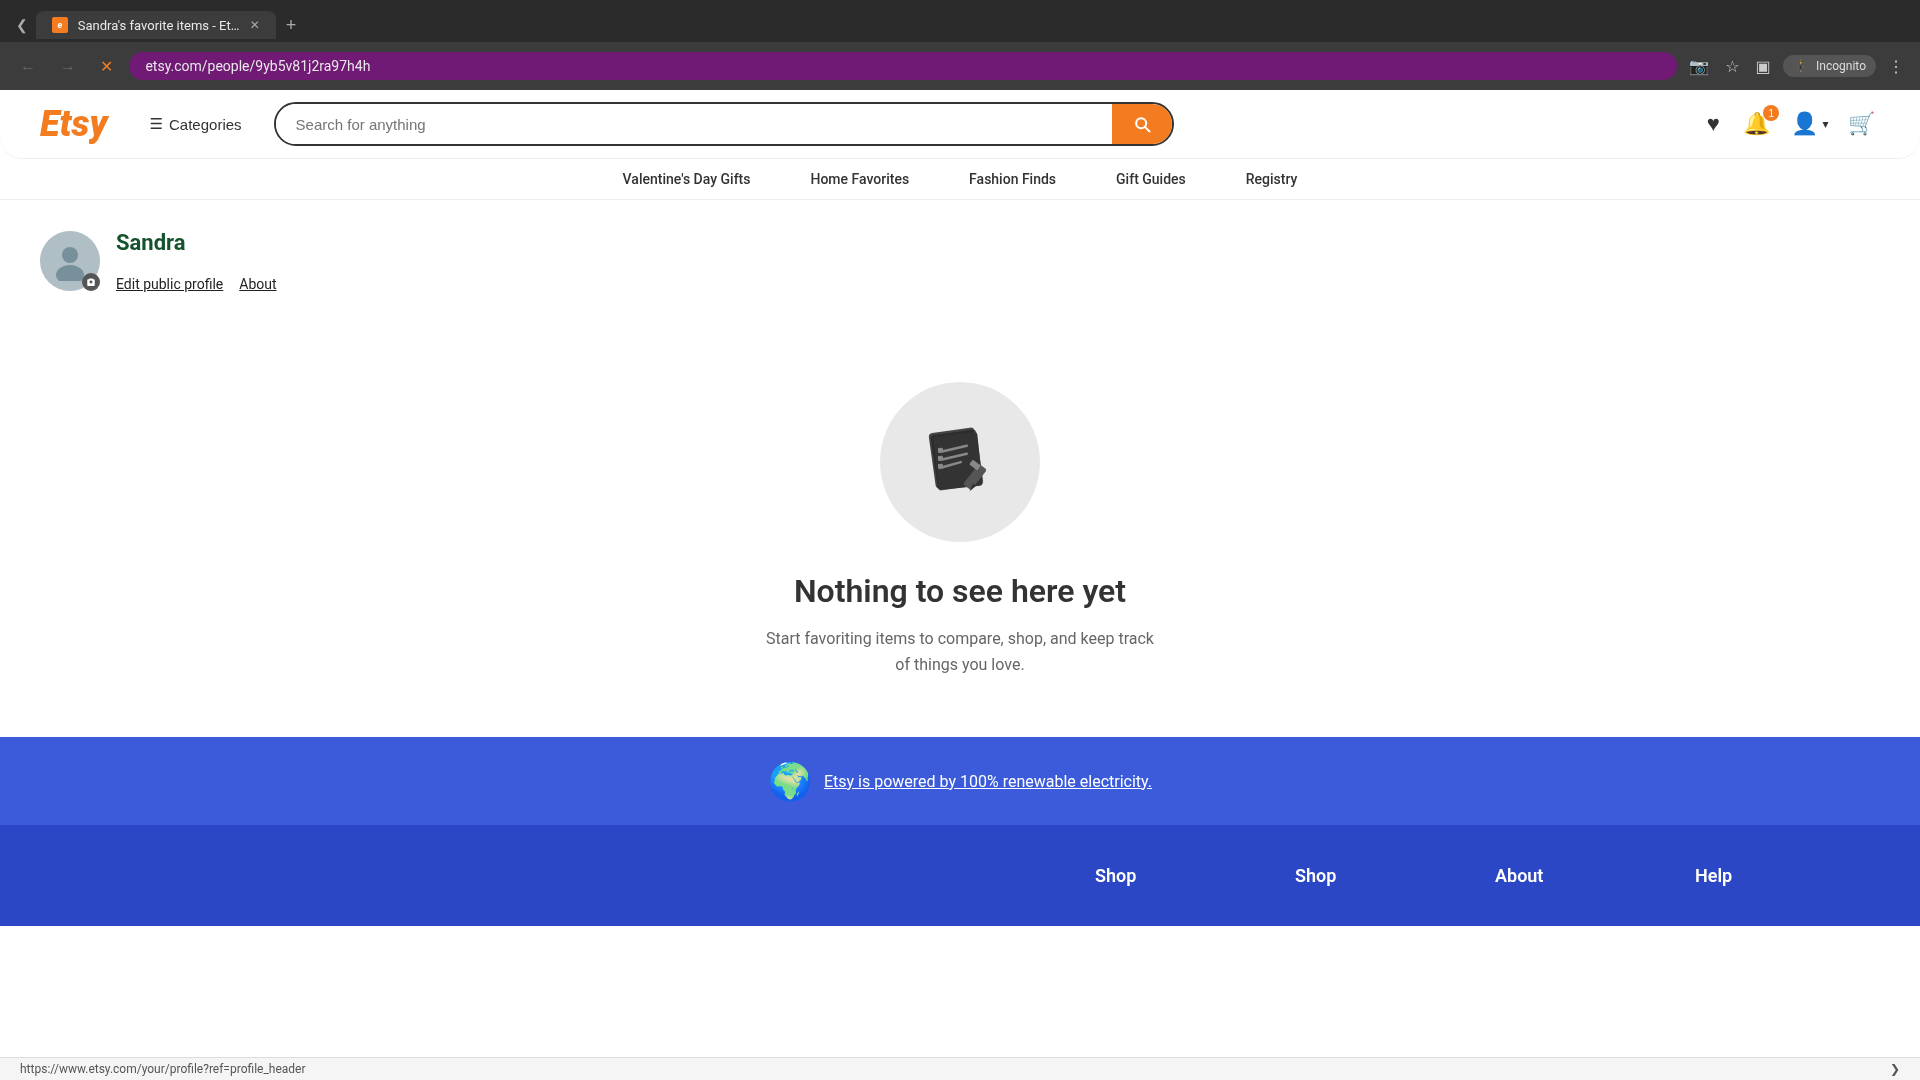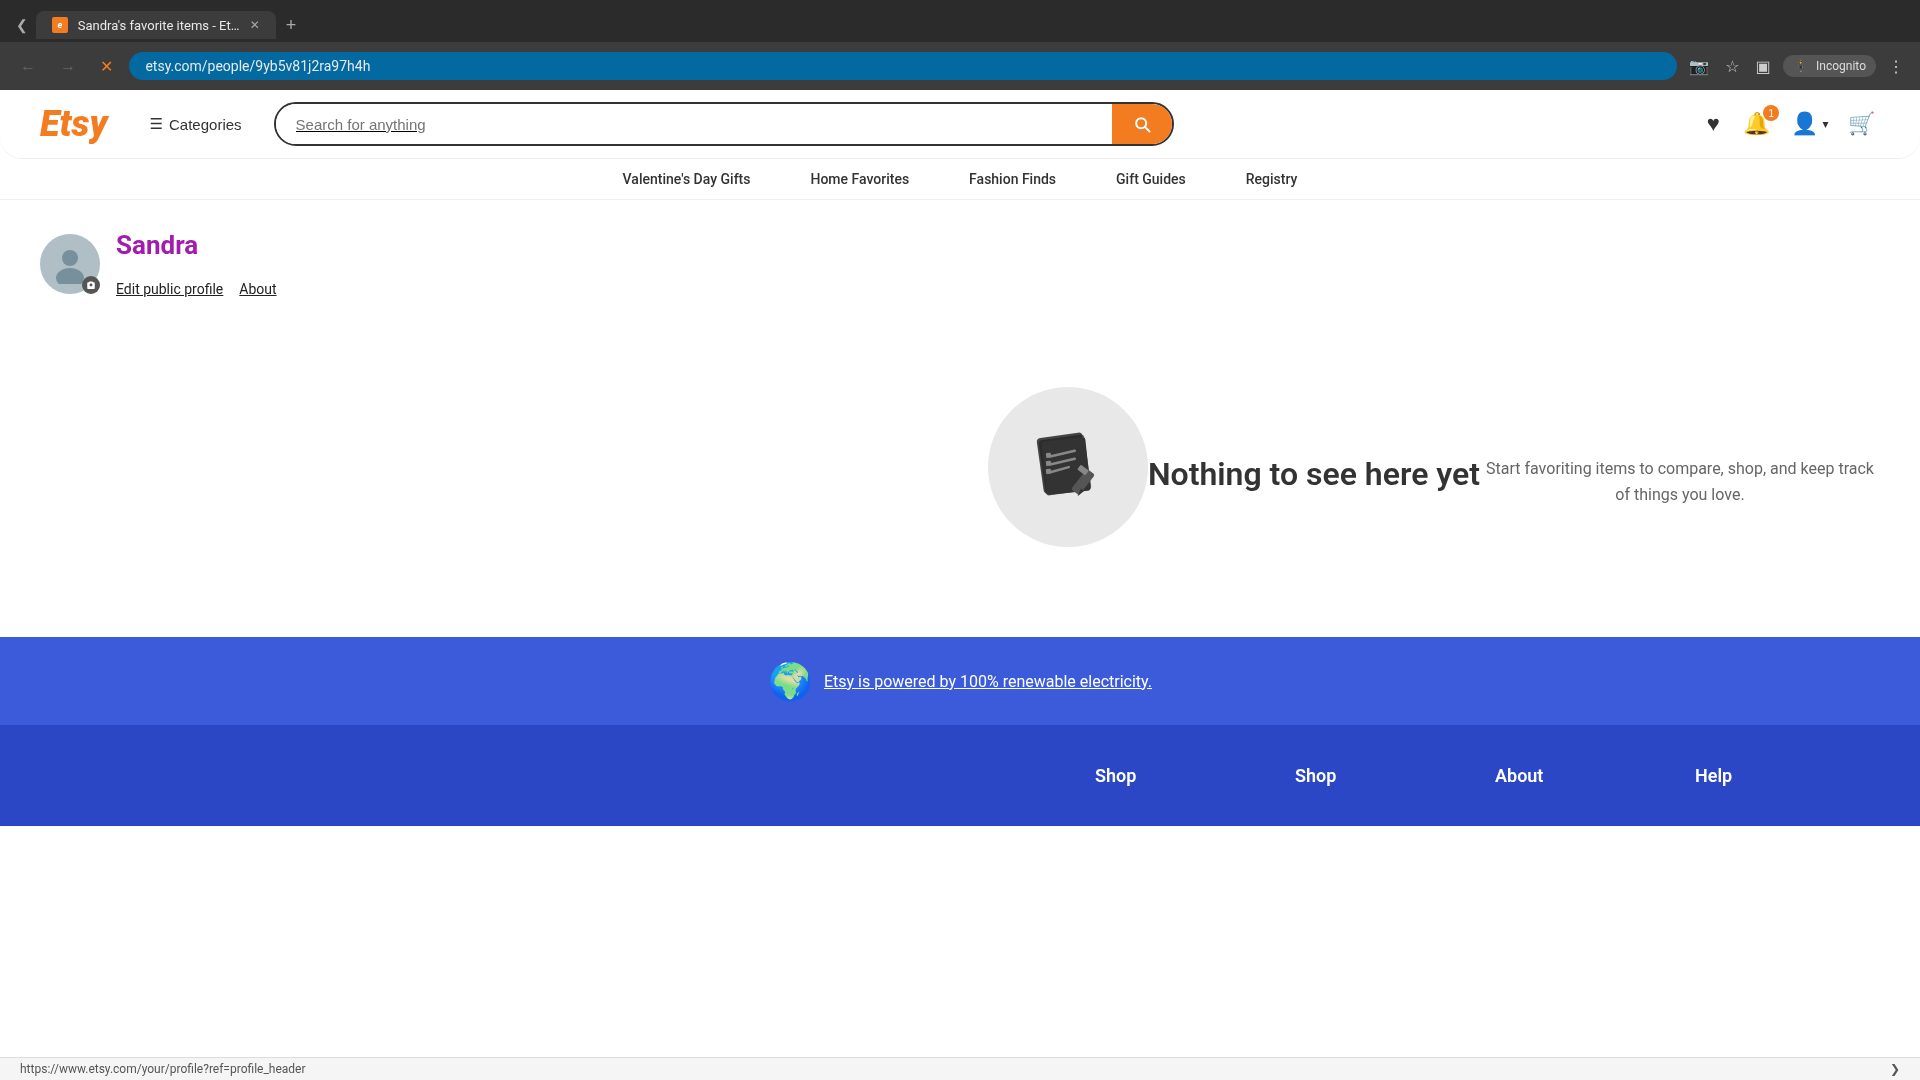--- a/index.html
+++ b/index.html
@@ -10,59 +10,59 @@
     .browser-tab-bar { background: #2b2b2b; display: flex; align-items: center; padding: 8px 8px 0; height: 42px; }
     .browser-tab { background: #3c3c3c; border-radius: 8px 8px 0 0; padding: 6px 16px; display: flex; align-items: center; gap: 10px; color: #e8e8e8; font-size: 13px; min-width: 200px; max-width: 240px; position: relative; }
     .browser-tab .tab-favicon { width: 16px; height: 16px; background: #f47c20; border-radius: 2px; }
     .browser-tab .tab-close { color: #aaa; cursor: pointer; font-size: 12px; margin-left: auto; }
     .tab-new { background: none; border: none; color: #aaa; font-size: 18px; cursor: pointer; padding: 4px 8px; }
 
     .browser-toolbar { background: #3c3c3c; display: flex; align-items: center; padding: 6px 12px; gap: 8px; height: 48px; }
     .nav-btn { background: none; border: none; color: #ccc; font-size: 16px; cursor: pointer; padding: 4px 8px; border-radius: 4px; }
     .nav-btn.disabled { color: #666; cursor: default; }
     .nav-btn.loading { color: #f47c20; }
-    .address-bar { flex: 1; background: #0369a1; border-radius: 20px; padding: 6px 16px; display: flex; align-items: center; gap: 8px; }
+    .address-bar { flex: 1; background: #701a75; border-radius: 20px; padding: 6px 16px; display: flex; align-items: center; gap: 8px; }
     .address-bar .url-text { color: #e8e8e8; font-size: 14px; flex: 1; }
     .toolbar-icons { display: flex; align-items: center; gap: 8px; }
     .toolbar-icon-btn { background: none; border: none; color: #ccc; cursor: pointer; font-size: 16px; padding: 4px; }
     .incognito-badge { background: #555; color: #ddd; border-radius: 12px; padding: 3px 10px; font-size: 12px; display: flex; align-items: center; gap: 6px; }
 
     
     .page { background: #fff; }
 
     
     .site-header { display: flex; align-items: center; padding: 12px 40px; border-bottom: 1px solid #eee; gap: 20px; border-radius: 22px; }
     .etsy-logo { color: #f47c20; font-size: 36px; font-weight: 900; font-style: italic; text-decoration: none; margin-right: 10px; }
     .categories-btn { display: flex; align-items: center; gap: 6px; background: none; border: none; cursor: pointer; font-size: 15px; color: #333; padding: 8px 12px; border-radius: 4px; white-space: nowrap; }
-    .search-bar { flex: 1; display: flex; border: 2px solid #333; border-radius: 40px; overflow: hidden; max-width: 900px; text-decoration: underline; }
+    .search-bar { flex: 1; display: flex; border: 2px solid #333; border-radius: 40px; overflow: hidden; max-width: 900px; }
     .search-input { flex: 1; border: none; outline: none; padding: 10px 20px; font-size: 15px; color: #999; }
     .search-btn { background: #f47c20; border: none; padding: 10px 20px; cursor: pointer; display: flex; align-items: center; justify-content: center; }
     .search-btn svg { width: 20px; height: 20px; fill: white; }
     .header-icons { display: flex; align-items: center; gap: 16px; margin-left: auto; }
     .header-icon-btn { background: none; border: none; cursor: pointer; color: #333; font-size: 22px; position: relative; padding: 4px; }
     .notification-badge { position: absolute; top: -2px; right: -4px; background: #f47c20; color: white; border-radius: 50%; width: 16px; height: 16px; font-size: 10px; display: flex; align-items: center; justify-content: center; }
     .user-btn { display: flex; align-items: center; gap: 4px; background: none; border: none; cursor: pointer; font-size: 22px; color: #333; }
 
     
     .site-nav { display: flex; align-items: center; justify-content: center; gap: 60px; padding: 12px 23px; border-bottom: 1px solid #eee; }
     .nav-link { text-decoration: none; color: #333; font-size: 14px; font-weight: 500; }
 
     
     .profile-section { padding: 30px 40px; display: flex; align-items: center; gap: 16px; }
     .avatar-container { position: relative; width: 60px; height: 60px; }
     .avatar-img { width: 60px; height: 60px; border-radius: 50%; background: #b0bec5; display: flex; align-items: center; justify-content: center; overflow: hidden; }
     .avatar-img svg { width: 40px; height: 40px; fill: #78909c; }
     .avatar-edit { position: absolute; bottom: 0; right: 0; background: #555; border-radius: 50%; width: 18px; height: 18px; display: flex; align-items: center; justify-content: center; }
     .avatar-edit svg { width: 10px; height: 10px; fill: white; }
-    .profile-info h1 { font-size: 26px; font-weight: 700; color: #a21caf; margin-bottom: 21px; }
+    .profile-info h1 { font-size: 22px; font-weight: 700; color: #14532d; margin-bottom: 21px; }
     .profile-links { display: flex; gap: 16px; }
     .profile-link { color: #222; font-size: 14px; text-decoration: underline; cursor: pointer; }
 
     
-    .empty-state { display: flex; flex-direction: row; align-items: center; justify-content: flex-end; padding: 60px 40px; }
+    .empty-state { display: flex; flex-direction: column; align-items: center; justify-content: flex-end; padding: 60px 40px; }
     .empty-icon { width: 160px; height: 160px; background: #e8e8e8; border-radius: 50%; display: flex; align-items: center; justify-content: center; margin-bottom: 30px; }
     .empty-icon svg { width: 80px; height: 80px; }
     .empty-title { font-size: 32px; font-weight: 600; color: #333; margin-bottom: 16px; }
     .empty-desc { font-size: 16px; color: #666; text-align: center; line-height: 1.6; max-width: 400px; }
 
     
     .footer-renewable { background: #3b5bdb; padding: 24px 40px; display: flex; align-items: center; justify-content: center; gap: 16px; }
     .footer-renewable .globe-icon { width: 40px; height: 40px; color: white; font-size: 36px; }
     .footer-renewable a { color: white; font-size: 16px; text-decoration: underline; }
 

